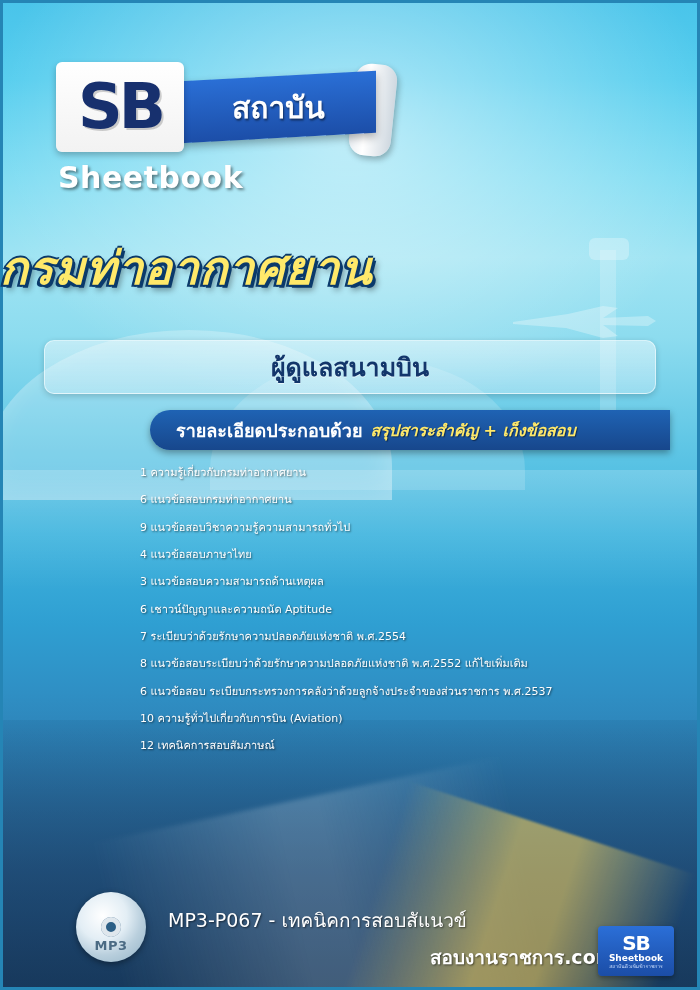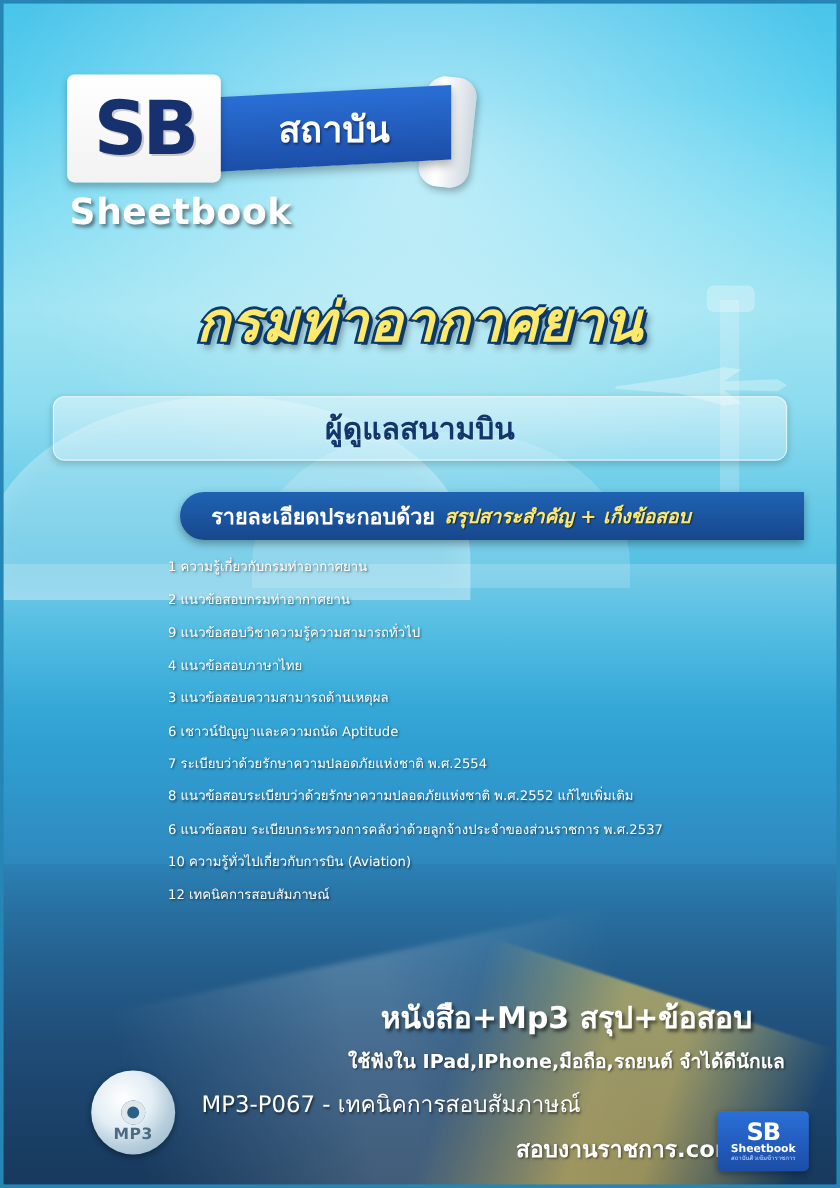--- a/index.html
+++ b/index.html
@@ -188,37 +188,37 @@
     color: #ffffff;
     text-shadow: 2px 2px 3px rgba(0,0,0,.45);
     letter-spacing: .5px;
   }
 
   
   .title-main {
     position: absolute;
     left: 0; right: 0;
     top: 243px;
-    text-align: center;
+    text-align: left;
     font-size: 46px;
     font-weight: bold;
     color: #ffe96a;
     letter-spacing: 1px;
     line-height: 1.1;
     font-style: italic;
     text-shadow:
       -2px 0 #0b3a6b, 0 -2px #0b3a6b, 2px 0 #0b3a6b, 0 2px #0b3a6b,
       -3px 2px #0b3a6b, 3px 3px 0 #0b3a6b, 4px 5px 6px rgba(0,0,0,.45);
   }
 
   
   .position-bar {
     position: absolute;
     left: 44px;
-    top: 330px;
+    top: 340px;
     width: 612px;
     height: 54px;
     border-radius: 10px;
     background: linear-gradient(180deg, rgba(255,255,255,.46) 0%, rgba(235,248,255,.30) 100%);
     border: 1px solid rgba(255,255,255,.55);
     box-shadow: 0 2px 6px rgba(0,0,0,.18);
     display: flex; align-items: center; justify-content: center;
   }
   .position-bar span {
     font-size: 25px;
@@ -417,42 +417,38 @@
     <span>ผู้ดูแลสนามบิน</span>
   </div>
 
   <div class="detail-bar">
     <span class="lbl">รายละเอียดประกอบด้วย</span>
     <span class="hl">สรุปสาระสำคัญ + เก็งข้อสอบ</span>
   </div>
 
   <div class="topics">
     <div class="topic">1 ความรู้เกี่ยวกับกรมท่าอากาศยาน</div>
-    <div class="topic">2 แนวข้อสอบกรมท่าอากาศยาน</div>
+    <div class="topic">6 แนวข้อสอบกรมท่าอากาศยาน</div>
     <div class="topic">9 แนวข้อสอบวิชาความรู้ความสามารถทั่วไป</div>
     <div class="topic">4 แนวข้อสอบภาษาไทย</div>
     <div class="topic">3 แนวข้อสอบความสามารถด้านเหตุผล</div>
     <div class="topic">6 เชาวน์ปัญญาและความถนัด Aptitude</div>
     <div class="topic">7 ระเบียบว่าด้วยรักษาความปลอดภัยแห่งชาติ พ.ศ.2554</div>
     <div class="topic">8 แนวข้อสอบระเบียบว่าด้วยรักษาความปลอดภัยแห่งชาติ พ.ศ.2552 แก้ไขเพิ่มเติม</div>
     <div class="topic"> 6 แนวข้อสอบ ระเบียบกระทรวงการคลังว่าด้วยลูกจ้างประจำของส่วนราชการ พ.ศ.2537</div>
     <div class="topic">10 ความรู้ทั่วไปเกี่ยวกับการบิน (Aviation)</div>
     <div class="topic">12 เทคนิคการสอบสัมภาษณ์</div>
   </div>
 
-  <div class="promo">
-    <div class="promo-line1">หนังสือ+Mp3 สรุป+ข้อสอบ</div>
-    <div class="promo-line2">ใช้ฟังใน IPad,IPhone,มือถือ,รถยนต์ จำได้ดีนักแล</div>
-  </div>
 
   <div class="disc">
     <div class="disc-label">MP3</div>
   </div>
 
-  <div class="mp3code">MP3-P067 - เทคนิคการสอบสัมภาษณ์</div>
+  <div class="mp3code">MP3-P067 - เทคนิคการสอบสัแนวข์</div>
 
   <div class="site">สอบงานราชการ.com</div>
 
   <div class="footer-logo">
     <div class="fl-sb">SB</div>
     <div class="fl-name">Sheetbook</div>
     <div class="fl-sub">สถาบันติวเข้มข้าราชการ</div>
   </div>
 
 </div>

